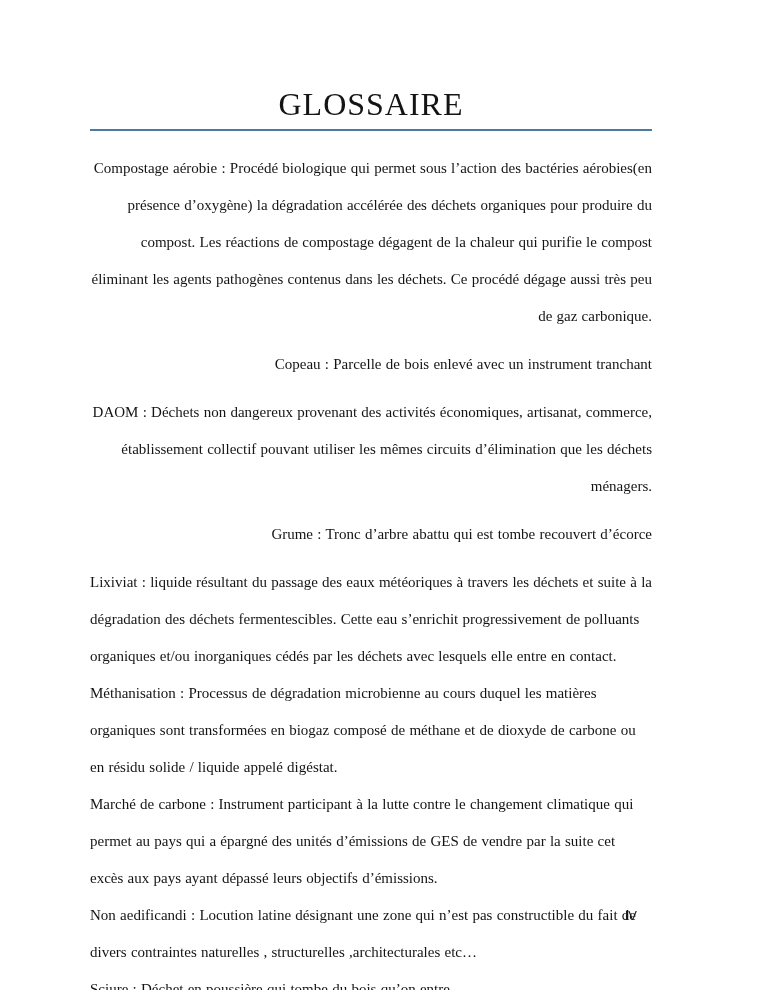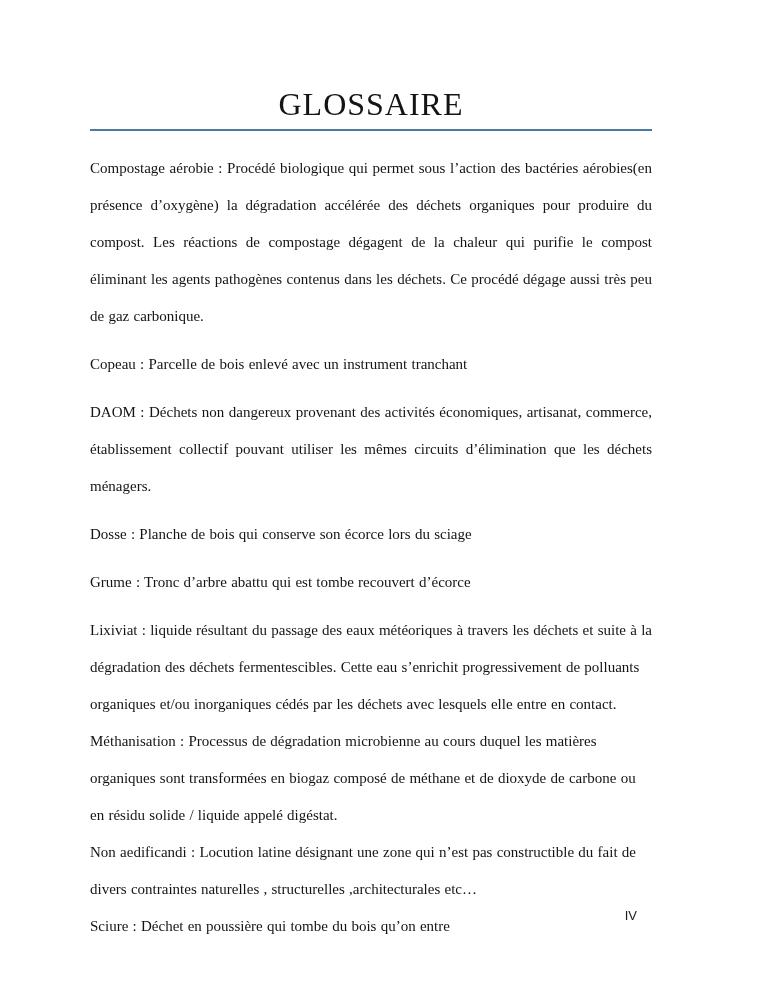--- a/index.html
+++ b/index.html
@@ -39,21 +39,21 @@
   }
   .entry {
     margin: 0;
     font-size: 15px;
     line-height: 37px;
     color: #141414;
     word-spacing: 0.5px;
   }
   .entry.justify { text-align: justify; }
   .entry.left    { text-align: left; }
-  .entry.gap     { margin-bottom: 11px; }
+  .entry.gap     { margin-bottom: 11px; text-align: right; }
   .entry.nogap   { margin-bottom: 0; }
   .page-number {
     position: absolute;
     top: 908px;
     right: 104px;
     font-family: "Liberation Sans", sans-serif;
     font-size: 13px;
     color: #1c1c1c;
   }
 </style>
@@ -63,23 +63,23 @@
 <div class="page">
 
   <div class="doc-header">
     <h1 class="doc-title">GLOSSAIRE</h1>
   </div>
 
   <div class="entries">
     <p class="entry justify gap">Compostage aérobie : Procédé biologique qui permet sous l’action des bactéries  aérobies(en présence d’oxygène) la dégradation accélérée des déchets organiques pour produire du compost. Les réactions de compostage dégagent de la chaleur qui purifie le compost éliminant les agents pathogènes contenus dans les déchets. Ce procédé dégage aussi très peu de gaz carbonique.</p>
     <p class="entry left gap">Copeau : Parcelle de bois enlevé avec un instrument tranchant</p>
     <p class="entry justify gap">DAOM : Déchets non dangereux provenant des activités économiques, artisanat, commerce, établissement collectif pouvant utiliser les mêmes circuits d’élimination que les déchets ménagers.</p>
-    <p class="entry left gap">Dosse : Planche de bois qui conserve son écorce lors du sciage</p>
     <p class="entry left gap">Grume : Tronc d’arbre abattu qui est tombe recouvert d’écorce</p>
     <p class="entry left nogap">Lixiviat : liquide résultant du passage des eaux météoriques à travers les déchets et suite à la dégradation des déchets fermentescibles. Cette eau s’enrichit progressivement de  polluants organiques et/ou inorganiques cédés par les déchets avec lesquels elle entre en  contact.</p>
     <p class="entry left nogap">Méthanisation : Processus de dégradation microbienne au cours duquel les matières organiques sont transformées en biogaz composé de méthane et de dioxyde de carbone ou en résidu solide / liquide appelé digéstat.</p>
+    <p class="entry left nogap">Marché de carbone : Instrument participant à la lutte contre le changement climatique qui permet au pays qui a épargné des unités d’émissions de GES  de vendre par la suite  cet excès aux pays ayant dépassé leurs objectifs d’émissions.</p>
     <p class="entry left nogap">Non aedificandi : Locution latine désignant une zone qui n’est pas constructible du fait de divers contraintes naturelles , structurelles ,architecturales  etc…</p>
     <p class="entry left nogap">Sciure : Déchet en poussière qui tombe du bois qu’on entre</p>
   </div>
 
   <div class="page-number">IV</div>
 
 </div>
 
 </body></html>

